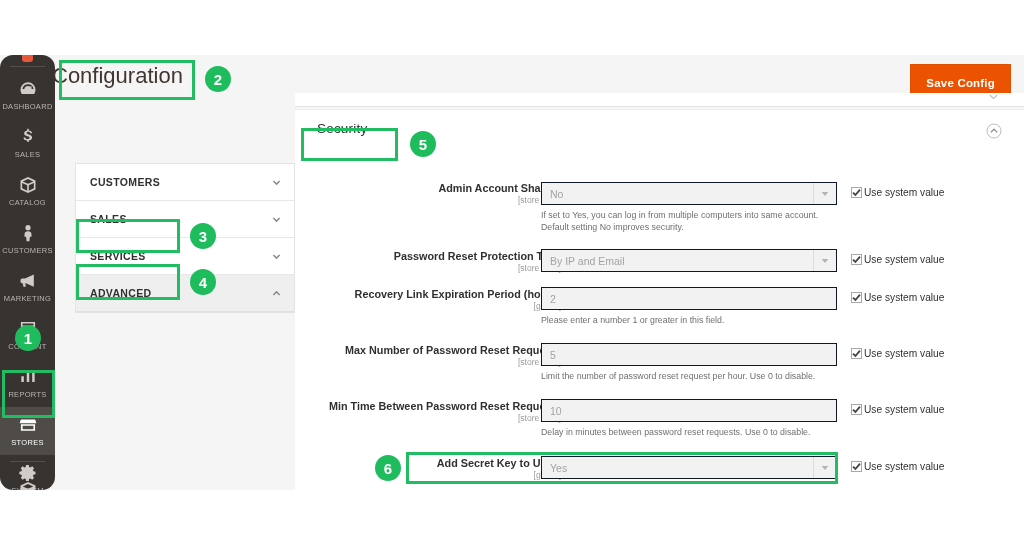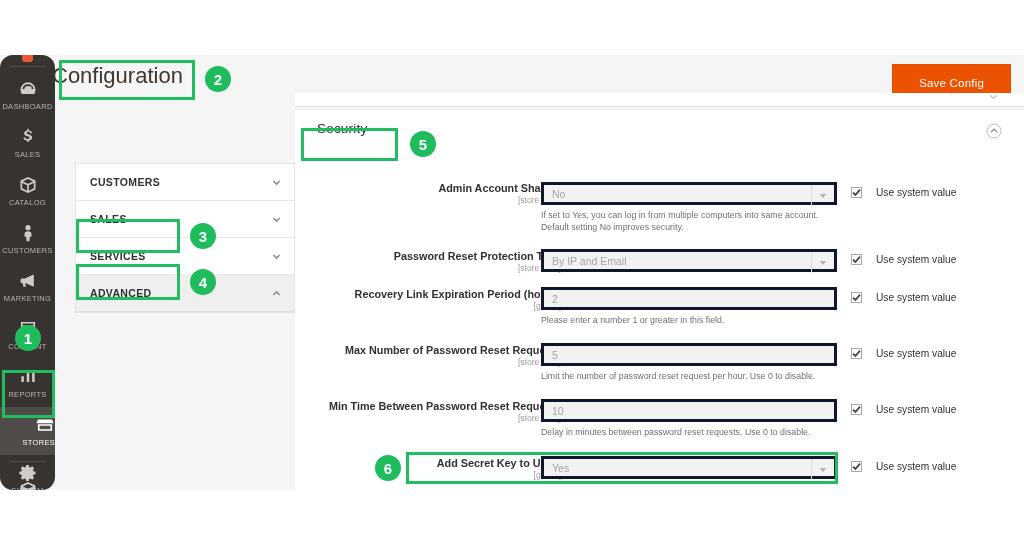--- a/index.html
+++ b/index.html
@@ -71,23 +71,23 @@
   }
   .cfg-subitem.current { background:#ffffff; color:#333; }
   .cfg-subitem.current::before {
     content:""; position:absolute; left:0; top:4px; bottom:4px; width:2px; background:#e06618;
   }
 
   
   .content { position:absolute; left:295px; top:0; width:729px; height:435px; background:#f5f5f5; }
   .save-bar { position:absolute; left:0; top:0; width:729px; height:48px; background:#f5f5f5; }
   .btn-save {
-    position:absolute; right:13px; top:9px; height:38px; padding:0 26px;
+    position:absolute; right:13px; top:9px; height:38px; padding:0 15px;
     background:#eb5202; color:#ffffff; border:1px solid #e04e00;
-    font-size:11.5px; font-weight:normal; letter-spacing:.2px;
+    font-size:11.5px; font-weight:bold; letter-spacing:.2px;
     display:flex; align-items:center; cursor:pointer;
     font-family:"Liberation Sans", sans-serif;
   }
 
   .collapsed-strip {
     position:absolute; left:0; top:38px; width:729px; height:14px;
     background:#ffffff; border-bottom:1px solid #e3e3e3;
   }
   .collapsed-chev { position:absolute; right:24px; top:-4px; width:13px; height:13px; }
   .collapsed-chev svg { width:13px; height:13px; stroke:#c2c2c2; fill:none; stroke-width:1.4; }
@@ -107,33 +107,33 @@
   
   .form { position:absolute; left:0; top:44px; width:729px; }
   .row { position:relative; }
   .lab {
     position:absolute; right:463px; width:260px; text-align:right;
     font-size:10.8px; font-weight:bold; color:#303030; line-height:13px;
   }
   .scope { display:block; font-size:8.5px; font-weight:normal; color:#9a9a9a; line-height:11px; }
   .field { position:absolute; left:246px; width:296px; }
   .inp {
-    position:relative; height:23px; background:#f2f2f2; border:3px solid #0f172a;
+    position:relative; height:23px; background:#f2f2f2; border:1px solid #0f172a;
     display:flex; align-items:center; padding-left:8px;
     font-size:10.5px; color:#a3a3a3;
   }
   .inp.select { padding-right:26px; }
   .sel-arrow {
     position:absolute; right:0; top:0; width:23px; height:21px;
     border-left:1px solid #dcdcdc; display:flex; align-items:center; justify-content:center;
   }
   .sel-arrow svg { width:8px; height:6px; fill:#b4b4b4; }
   .help { font-size:8.8px; color:#6f6f6f; line-height:12px; margin-top:4px; }
   .usv {
-    position:absolute; left:556px; display:flex; align-items:center; gap:14px;
+    position:absolute; left:556px; display:flex; align-items:center; gap:2px;
     font-size:10.2px; color:#303030; white-space:nowrap;
   }
   .cbx {
     width:11px; height:11px; border:1px solid #a8a8a8; background:#ffffff;
     display:flex; align-items:center; justify-content:center;
   }
   .cbx svg { width:9px; height:9px; stroke:#444; fill:none; stroke-width:1.8; }
 
   
   .hl { position:absolute; border:3px solid #22bd62; box-sizing:border-box; pointer-events:none; }
@@ -214,21 +214,21 @@
 
       <div class="rail-item" style="top:304px;">
         <span class="ico">
             <svg viewBox="0 0 24 24">
               <path d="M4 18h3v-7H4zm6.5 0h3V5h-3zM17 18h3v-11h-3z"></path>
             </svg>
           </span>
         <span class="rail-label">REPORTS</span>
       </div>
 
-      <div class="rail-item active" style="top:352px;align-items:flex-end;">
+      <div class="rail-item active" style="top:352px;">
         <span class="ico">
             <svg viewBox="0 0 24 24">
               <path d="M3.5 5.5h17l1.6 4.3H1.9zM3.5 11h17v8h-17zm2 2v4h13v-4z"></path>
             </svg>
           </span>
         <span class="rail-label">STORES</span>
       </div>
 
       <div class="rail-item" style="top:400px;">
         <span class="ico">

